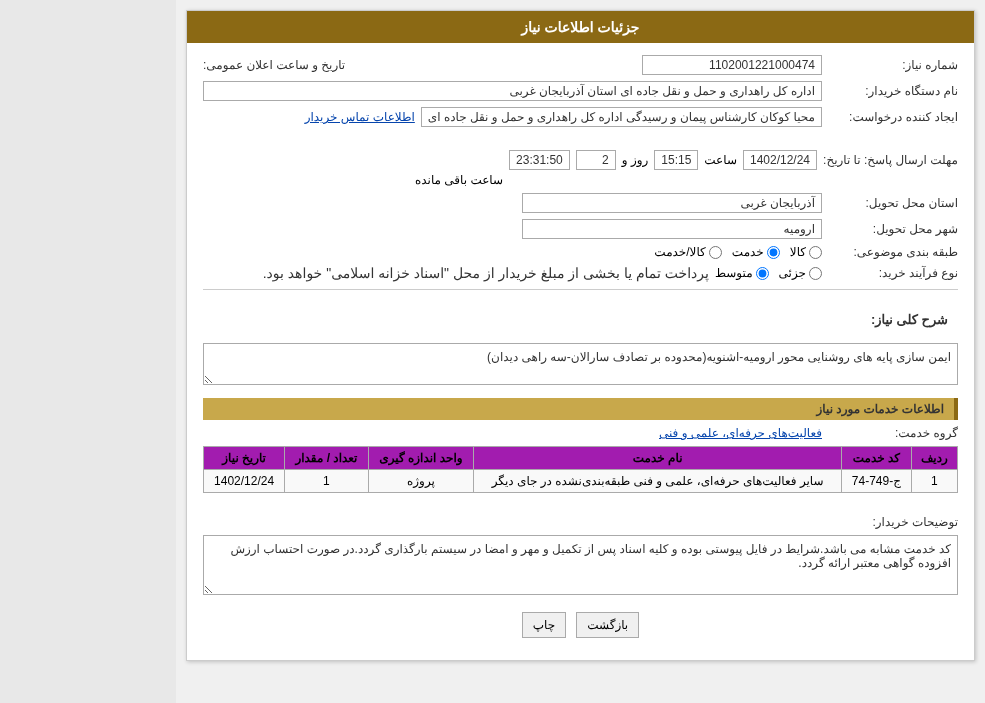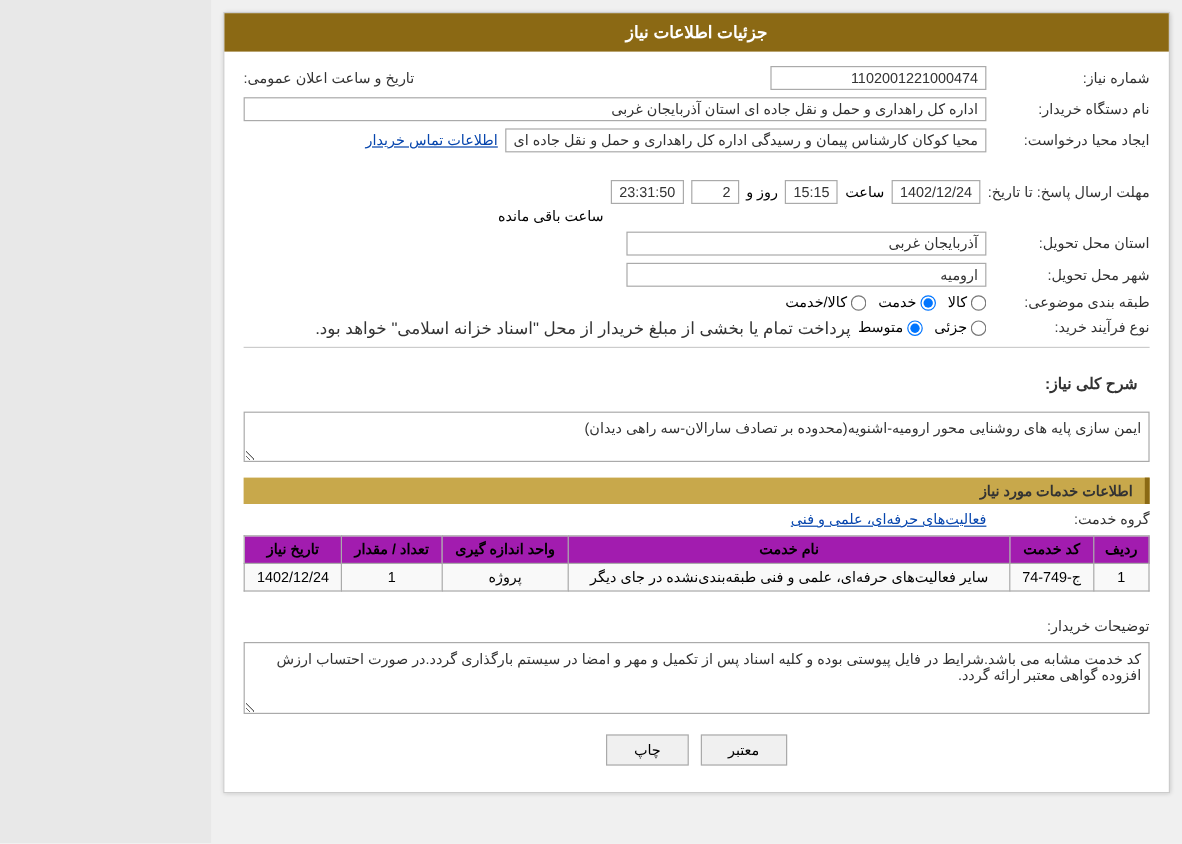--- a/index.html
+++ b/index.html
@@ -113,21 +113,21 @@
       color: #333;
     }
     .btn-group {
       display: flex;
       justify-content: center;
       gap: 10px;
       margin-top: 14px;
       padding-bottom: 10px;
     }
     .btn {
-      padding: 5px 22px;
+      padding: 5px 10px;
       border: 1px solid #aaa;
       background: #f0f0f0;
       cursor: pointer;
       font-size: 12px;
       font-family: Tahoma, Arial, sans-serif;
     }
     .divider {
       border: none;
       border-top: 1px solid #ccc;
       margin: 8px 0;
@@ -153,21 +153,21 @@
         <span style="flex:1;"></span>
         <span class="info-label" style="min-width:auto;">تاریخ و ساعت اعلان عمومی:</span>
       </div>
 
       <div class="info-row">
         <span class="info-label">نام دستگاه خریدار:</span>
         <span class="input-box info-value-full">اداره کل راهداری و حمل و نقل جاده ای استان آذربایجان غربی</span>
       </div>
 
       <div class="info-row">
-        <span class="info-label">ایجاد محیا درخواست:</span>
+        <span class="info-label">ایجاد کننده درخواست:</span>
         <span class="input-box" style="min-width:380px;">محیا کوکان کارشناس پیمان و رسیدگی اداره کل راهداری و حمل و نقل جاده ای</span>
         <span class="link-blue">اطلاعات تماس خریدار</span>
       </div>
 
       <div class="info-row">
         <span class="info-label">مهلت ارسال پاسخ: تا تاریخ:</span>
         <span class="input-box">1402/12/24</span>
         <span>ساعت</span>
         <span class="input-box">15:15</span>
         <span>روز و</span>
@@ -259,19 +259,19 @@
       </table>
 
       <div class="info-row" style="margin-top:22px;">
         <span class="info-label" style="min-width:110px;">توضیحات خریدار:</span>
       </div>
       <div>
         <textarea class="textarea-box" readonly="" style="min-height: 60px;">کد خدمت مشابه می باشد.شرایط در فایل پیوستی بوده و کلیه اسناد پس از تکمیل و مهر و امضا در سیستم بارگذاری گردد.در صورت احتساب ارزش افزوده گواهی معتبر ارائه گردد.</textarea>
       </div>
 
       <div class="btn-group">
-        <button class="btn">معتبر</button>
+        <button class="btn">بازگشت</button>
         <button class="btn">چاپ</button>
       </div>
 
     </div>
   </div>
 </div>
 
 </body></html>

